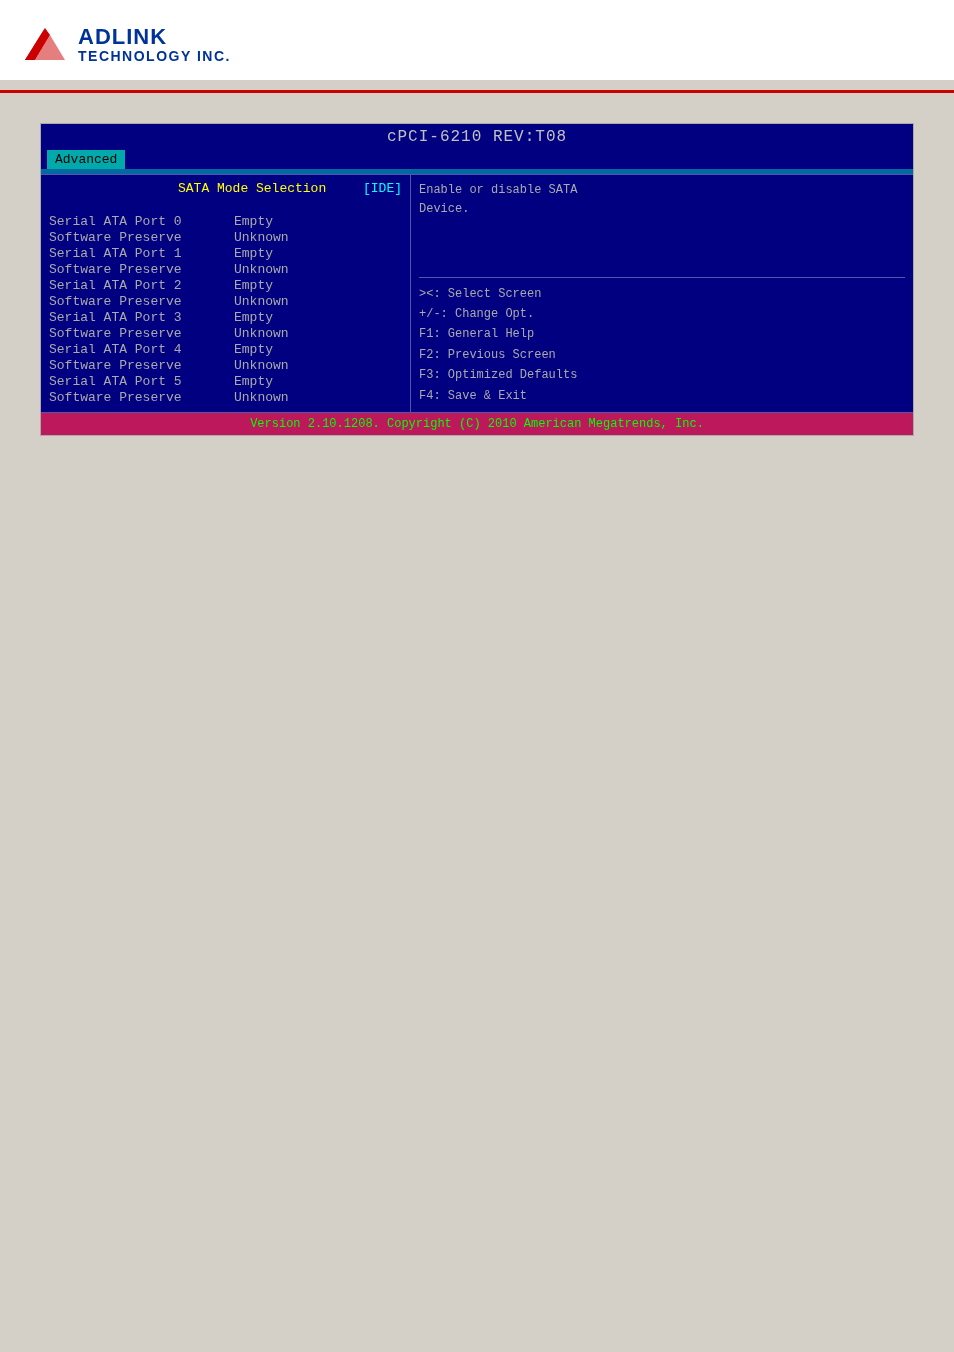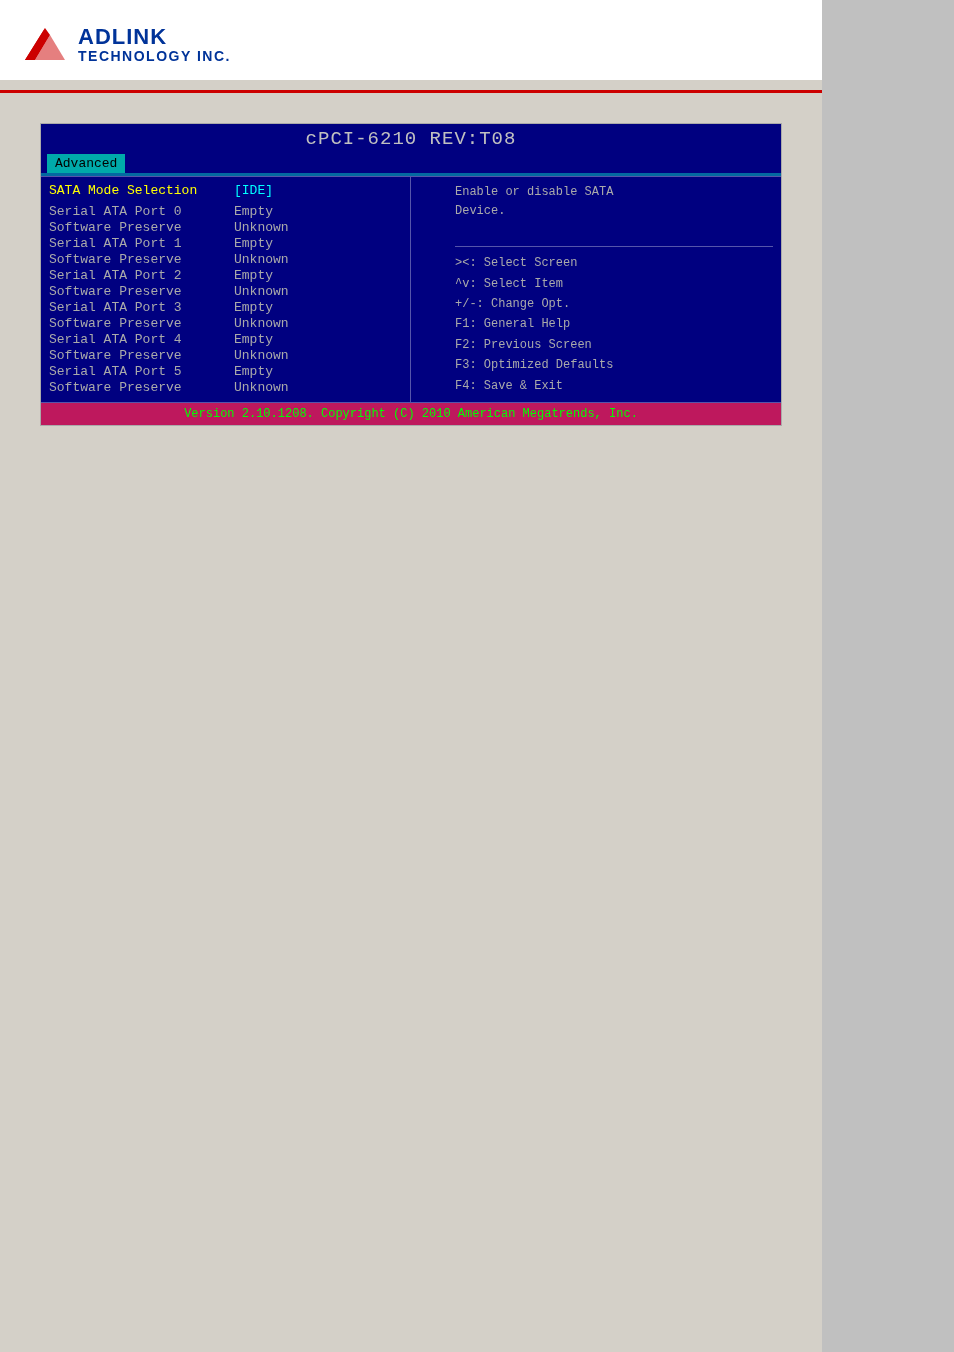--- a/index.html
+++ b/index.html
@@ -3,21 +3,21 @@
   <meta charset="utf-8">
   <style>
     * { margin: 0; padding: 0; box-sizing: border-box; }
     body {
       width: 954px;
       min-height: 1352px;
       background: #c0c0c0;
       font-family: Arial, sans-serif;
     }
     .page-wrapper {
-      width: 822px;
+      width: 954px;
       min-height: 1352px;
       background: #d4d0c8;
       position: relative;
     }
     
     .logo-area {
       padding: 20px 30px 10px 20px;
       background: #ffffff;
       display: flex;
       align-items: center;
@@ -63,30 +63,30 @@
       font-family: 'Courier New', Courier, monospace;
       font-size: 13px;
     }
 
     
     .bios-title-bar {
       background: #000080;
       color: #c0c0c0;
       text-align: center;
       padding: 4px 0 2px 0;
-      font-size: 19px;
+      font-size: 16px;
       letter-spacing: 1px;
     }
 
     
     .bios-tab-row {
       display: flex;
       background: #000080;
       padding: 2px 6px 0 6px;
-      border-bottom: 3px solid #0369a1;
+      border-bottom: 5px solid #0369a1;
     }
     .bios-tab {
       padding: 2px 8px;
       font-size: 13px;
       color: #00aaaa;
       cursor: pointer;
     }
     .bios-tab.active {
       background: #00aaaa;
       color: #000000;
@@ -107,21 +107,20 @@
     }
 
     
     .bios-right {
       flex: 1;
       padding: 6px 8px;
       color: #c0c0c0;
       display: flex;
       flex-direction: column;
       justify-content: space-between;
-      margin-left: 36px;
     }
 
     .bios-row {
       display: flex;
       margin-bottom: 1px;
     }
     .bios-label {
       min-width: 185px;
       color: #aaaaaa;
     }
@@ -154,21 +153,22 @@
       border-top: 1px solid #5555aa;
       font-family: 'Courier New', Courier, monospace;
     }
 
     
     .bios-outer {
       border: 1px solid #aaaaaa;
     }
 
     .section-spacing {
-      margin-bottom: 0;
+      margin-bottom: 12px;
+      justify-content: flex-end;
     }
   </style>
 </head>
 <body>
 
 <div class="page-wrapper">
 
   <div class="logo-area">
     <div class="logo-box">
 
@@ -268,21 +268,20 @@
 
       <div class="bios-right">
 
         <div class="help-text">
           <span>Enable or disable SATA</span><br>
           <span>Device.</span>
         </div>
 
         <div class="help-hint">
           <div>&gt;&lt;: Select Screen</div>
-          <div>^v: Select Item</div>
           <div>+/-: Change Opt.</div>
           <div>F1: General Help</div>
           <div>F2: Previous Screen</div>
           <div>F3: Optimized Defaults</div>
           <div>F4: Save &amp; Exit</div>
         </div>
 
       </div>
 
     </div>

